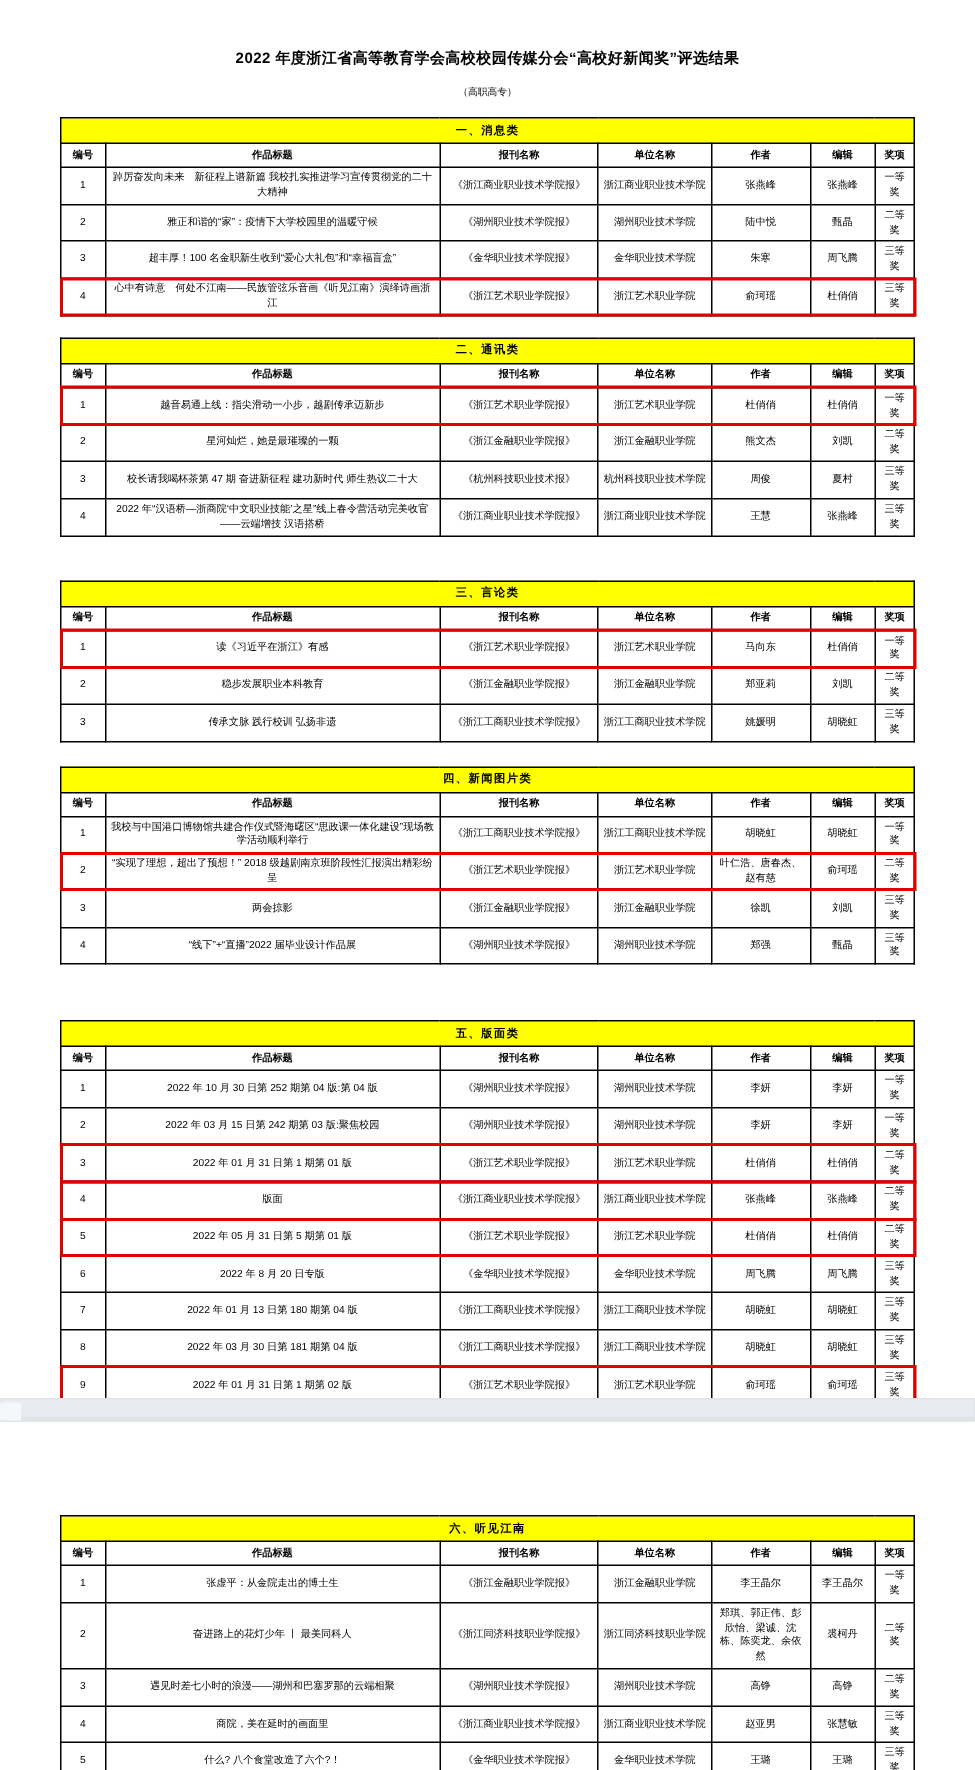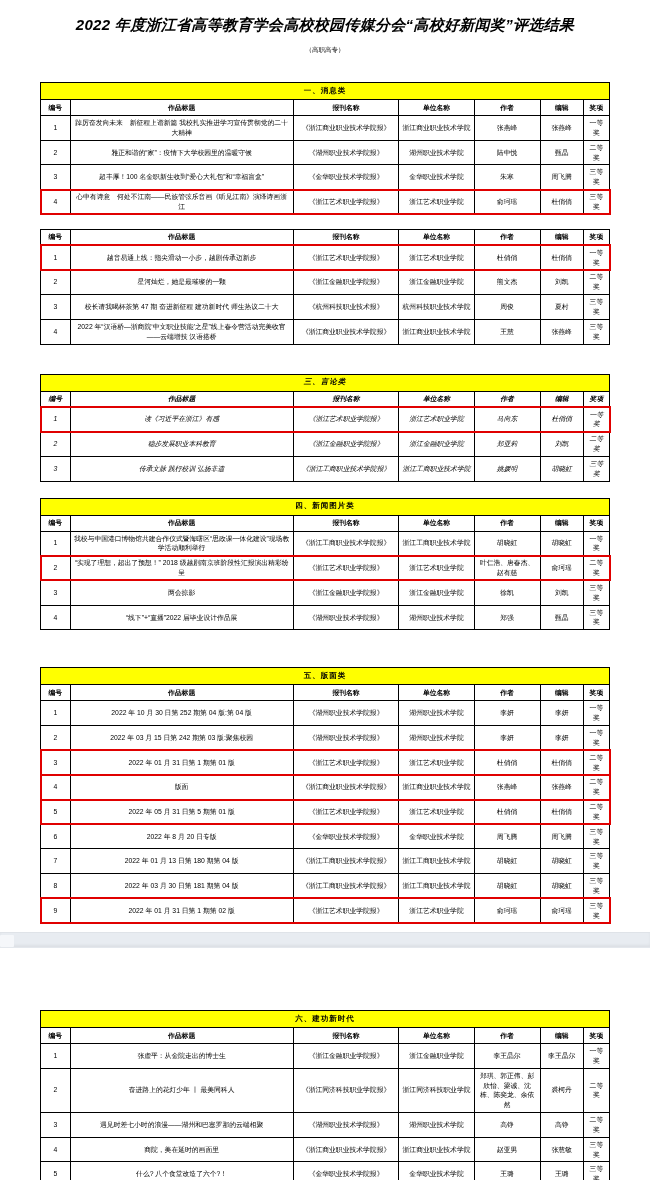--- a/index.html
+++ b/index.html
@@ -7,37 +7,37 @@
   body {
     width: 650px; height: 1180px;
     font-family: "Liberation Sans", "DejaVu Sans", sans-serif;
     color: #111; overflow: hidden; position: relative;
   }
   .page { background: #fff; }
   .page-1 { height: 932px; }
   .page-2 { height: 232px; }
 
   .doc-title {
-    text-align: center; font-size: 15px; font-weight: bold;
-    padding-top: 16px; letter-spacing: .3px; color: #000; font-style: italic;
+    text-align: center; font-size: 10px; font-weight: bold;
+    padding-top: 32px; letter-spacing: .3px; color: #000;
   }
   .doc-subtitle {
     text-align: center; font-size: 6.5px; color: #000; margin-top: 11px;
   }
 
   .tables-area { padding: 0 40px; }
 
   table.award-table {
     width: 100%; border-collapse: collapse; table-layout: fixed;
     font-size: 6.8px; color: #000;
   }
   .tbl-wrap { position: relative; }
-  .tbl-wrap.t1 { margin-top: 27px; }
+  .tbl-wrap.t1 { margin-top: 12px; }
   .tbl-wrap.t2 { margin-top: 14px; }
-  .tbl-wrap.t3 { margin-top: 29px; font-style: italic; }
+  .tbl-wrap.t3 { margin-top: 29px; }
   .tbl-wrap.t4 { margin-top: 16px; }
   .tbl-wrap.t5 { margin-top: 37px; }
   .tbl-wrap.t6 { margin-top: 62px; }
 
   .award-table th, .award-table td {
     border: 1px solid #000; text-align: center; vertical-align: middle;
     padding: 2px 3px; line-height: 1.45; word-break: break-all;
   }
   .award-table .section-header th {
     background: #ffff00; font-size: 7.5px; font-weight: bold;
@@ -148,20 +148,23 @@
       <colgroup>
         <col class="col-no">
             <col class="col-title">
             <col class="col-pub">
         <col class="col-unit">
             <col class="col-auth">
             <col class="col-edit">
             <col class="col-award">
       </colgroup>
       <thead>
+        <tr class="section-header">
+          <th colspan="7">二、通讯类</th>
+        </tr>
         <tr class="col-header">
               <th>编号</th>
               <th>作品标题</th>
               <th>报刊名称</th>
               <th>单位名称</th>
               <th>作者</th>
               <th>编辑</th>
               <th>奖项</th>
             </tr>
       </thead>
@@ -454,21 +457,21 @@
         <col class="col-no">
             <col class="col-title">
             <col class="col-pub">
         <col class="col-unit">
             <col class="col-auth">
             <col class="col-edit">
             <col class="col-award">
       </colgroup>
       <thead>
         <tr class="section-header">
-          <th colspan="7">六、建功新时代</th>
+          <th colspan="7">六、听见江南</th>
         </tr>
         <tr class="col-header">
               <th>编号</th>
               <th>作品标题</th>
               <th>报刊名称</th>
               <th>单位名称</th>
               <th>作者</th>
               <th>编辑</th>
               <th>奖项</th>
             </tr>

